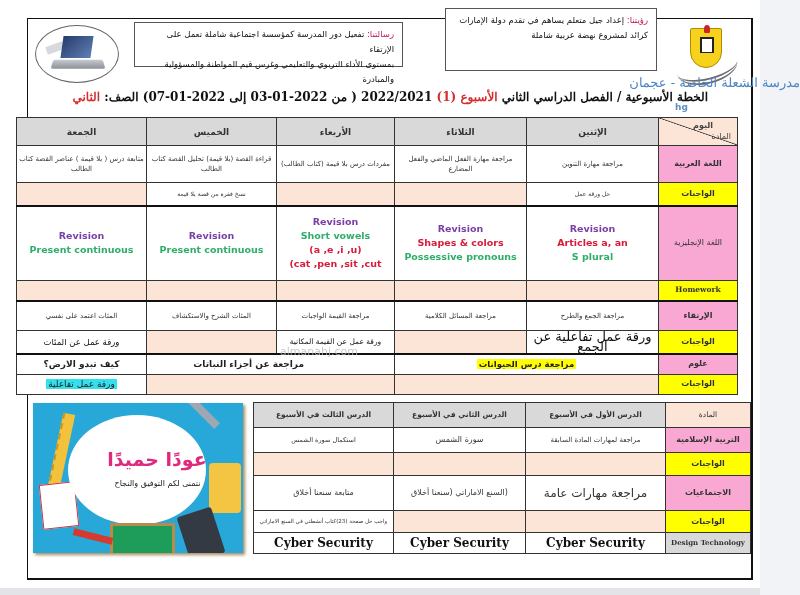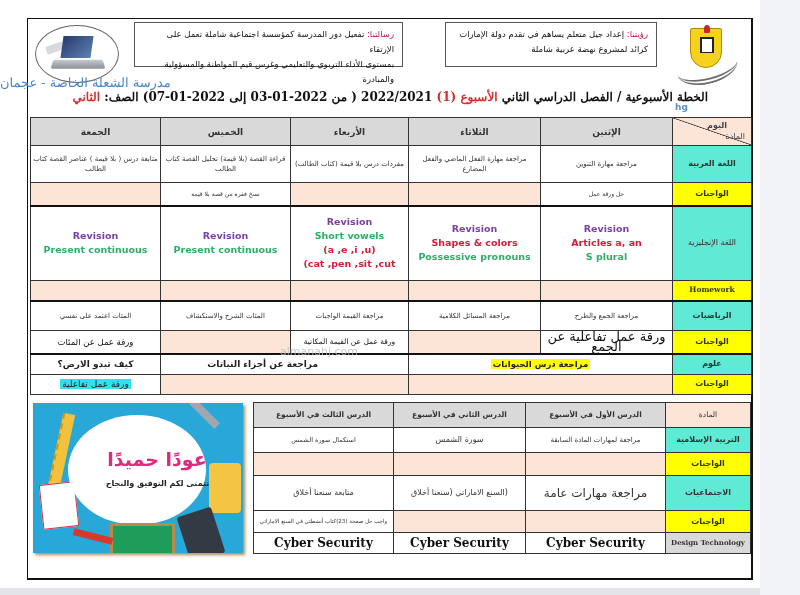--- a/index.html
+++ b/index.html
@@ -4,60 +4,60 @@
 <style>
   * { box-sizing: border-box; margin: 0; padding: 0; }
   html, body { width: 800px; height: 595px; overflow: hidden; background: #ffffff; }
   body { position: relative; font-family: "DejaVu Sans", sans-serif; color: #222; }
   .right-strip { position: absolute; left: 760px; top: 0; width: 40px; height: 595px; background: #f1f3f7; }
   .bottom-strip { position: absolute; left: 0; top: 588px; width: 760px; height: 7px; background: #e3e4e8; }
   .page { position: absolute; left: 27px; top: 18px; width: 726px; height: 562px; border: 1px solid #111; border-right-width: 2px; border-bottom-width: 2px; background: #fff; }
   .msgbox { position: absolute; border: 1px solid #555; background: #fff; direction: rtl; padding: 4px 8px; font-size: 8.5px; line-height: 15px; color: #111; }
   .msgbox .lbl { color: #c2185b; }
   .mission { left: 134px; top: 22px; width: 269px; height: 45px; }
-  .vision { left: 445px; top: 22px; width: 212px; height: 45px; }
+  .vision { left: 445px; top: 8px; width: 212px; height: 63px; }
   .laptop { position: absolute; left: 35px; top: 25px; width: 84px; height: 58px; border: 1px solid #666; border-radius: 50%; background: #fff; overflow: hidden; }
   .laptop .screen { position: absolute; left: 26px; top: 10px; width: 30px; height: 22px; background: linear-gradient(135deg, #263c6b, #5f7fb4); transform: skewX(-8deg); }
   .laptop .base { position: absolute; left: 16px; top: 33px; width: 52px; height: 10px; background: linear-gradient(#c8ccd2, #8c9198); border-radius: 2px; transform: perspective(40px) rotateX(25deg); }
   .laptop .book { position: absolute; left: 10px; top: 18px; width: 18px; height: 8px; background: #d6d9de; transform: rotate(-20deg); }
   .logo { position: absolute; left: 672px; top: 24px; width: 70px; height: 62px; }
   .shield { position: absolute; left: 18px; top: 4px; width: 32px; height: 40px; background: #f6d21c; border: 1px solid #b38a00; border-radius: 2px 2px 16px 16px; }
   .shield .inner { position: absolute; left: 9px; top: 8px; width: 14px; height: 16px; border: 2px solid #222; border-bottom-width: 1px; background: #fff; }
   .shield .torch { position: absolute; left: 13px; top: -4px; width: 6px; height: 8px; background: #c62828; border-radius: 50% 50% 20% 20%; }
   .logo .ring { position: absolute; left: 4px; top: 26px; width: 62px; height: 34px; border-bottom: 6px double #6d6d6d; border-radius: 0 0 50% 50%; transform: rotate(-14deg); }
   .logo .hg { position: absolute; left: 3px; top: 40px; font-size: 9px; font-weight: bold; color: #5c8fbf; margin-top: 38px; }
-  .school { position: absolute; left: 0; top: 75px; width: 800px; text-align: left; color: #4b86c5; font-size: 13px; direction: rtl; font-family: "DejaVu Serif", serif; }
+  .school { position: absolute; left: 0; top: 75px; width: 800px; text-align: right; color: #4b86c5; font-size: 13px; direction: rtl; font-family: "DejaVu Serif", serif; }
   .titleline { position: absolute; left: 100px; top: 90px; width: 608px; text-align: center; direction: rtl; font-size: 12px; font-weight: bold; color: #111; white-space: nowrap; font-family: "DejaVu Serif", serif; }
   .titleline .red { color: #d32f2f; text-align: center; }
   table { border-collapse: collapse; position: absolute; table-layout: fixed; }
   td, th { border: 1px solid #333; text-align: center; vertical-align: middle; font-weight: normal; font-size: 7px; line-height: 10px; color: #333; padding: 1px 2px; overflow: hidden; }
-  .main { left: 30px; top: 117px; width: 721px; direction: rtl; }
+  .main { left: 16px; top: 117px; width: 721px; direction: rtl; }
   .lower { left: 253px; top: 402px; width: 497px; direction: rtl; }
   .hdr { background: #d9d9d9; font-size: 9px; font-weight: bold; color: #333; }
-  .subj { background: #5eead4; font-size: 8px; font-weight: bold; }
+  .subj { background: #f9a8d4; font-size: 8px; font-weight: bold; }
   .hw { background: #ffff00; font-size: 8px; font-weight: bold; }
   .peach { background: #fce5d6; }
   .white { background: #fff; }
   .corner { background: #fce5d6; position: relative; font-size: 8px; padding: 0; }
   .corner .d { position: absolute; left: 0; top: 0; width: 100%; height: 100%; background: linear-gradient(to top right, transparent 49%, #333 50%, transparent 52%); }
   .corner .a { position: absolute; right: 24px; top: 3px; font-weight: bold; color: #444; }
   .corner .b { position: absolute; right: 6px; bottom: 3px; color: #444; }
   .eng { font-family: "DejaVu Sans", sans-serif; font-weight: bold; font-size: 9.5px; line-height: 14px; direction: ltr; }
   .purple { color: #7a3fa6; }
   .green { color: #2fae6a; }
   .red2 { color: #d81b3a; }
   .bold9 { font-size: 9px; font-weight: bold; color: #222; }
   .hl-yellow { background: #ffff00; padding: 0 2px; font-weight: bold; color: #222; font-size: 8.5px; }
   .hl-cyan { background: #33e0ee; padding: 0 2px; font-size: 9px; color: #222; }
   .cyber { font-family: "DejaVu Serif", serif; font-weight: bold; font-size: 12px; color: #111; }
   .dt { background: #d9d9d9; font-size: 7px; font-weight: bold; font-family: "DejaVu Serif", serif; color: #333; }
   .banner { position: absolute; left: 33px; top: 403px; width: 210px; height: 150px; background: #27a8d8; box-shadow: 2px 2px 3px #a88c62; overflow: hidden; }
   .banner .oval { position: absolute; left: 35px; top: 12px; width: 138px; height: 110px; background: #fff; border-radius: 50%; }
   .banner .ttl { position: absolute; left: 0; top: 45px; width: 248px; text-align: center; color: #e0287d; font-size: 19px; font-weight: bold; direction: rtl; }
-  .banner .sub { position: absolute; left: 0; top: 76px; width: 249px; text-align: center; color: #222; font-size: 8px; direction: rtl; font-weight: bold; }
+  .banner .sub { position: absolute; left: 0; top: 76px; width: 249px; text-align: center; color: #222; font-size: 8px; direction: rtl; font-weight: normal; }
   .banner .board { position: absolute; left: 77px; top: 120px; width: 65px; height: 36px; background: #1e9c5a; border: 3px solid #b98b4a; }
   .banner .ruler { position: absolute; left: 22px; top: 10px; width: 12px; height: 80px; background: #f2c23c; transform: rotate(12deg); border-left: 2px dashed #c9951e; }
   .banner .note { position: absolute; left: 8px; top: 80px; width: 36px; height: 45px; background: #fff; border: 1px solid #c34; transform: rotate(-6deg); }
   .banner .calc { position: absolute; left: 150px; top: 108px; width: 36px; height: 48px; background: #333a44; border-radius: 3px; transform: rotate(-18deg); }
   .banner .bag { position: absolute; left: 176px; top: 60px; width: 32px; height: 50px; background: #f4c542; border-radius: 4px; }
   .banner .scissors { position: absolute; left: 150px; top: 5px; width: 40px; height: 8px; background: #9ea8b3; transform: rotate(45deg); }
   .banner .crayon { position: absolute; left: 40px; top: 130px; width: 40px; height: 7px; background: #d63a2f; transform: rotate(14deg); }
   .watermark { position: absolute; left: 280px; top: 345px; font-size: 11px; color: #b8bcc2; opacity: .8; font-family: "DejaVu Sans", sans-serif; }
 </style>
 </head>
@@ -174,21 +174,21 @@
   <tr style="height:20px">
     <td class="hw" style="font-family:'DejaVu Serif',serif; font-size:7.5px">Homework</td>
     <td class="peach"></td>
     <td class="peach"></td>
     <td class="peach"></td>
     <td class="peach"></td>
     <td class="peach"></td>
   </tr>
 
   <tr style="height:30px; border-top:2px solid #111">
-    <td class="subj">الرياضيات</td>
+    <td class="subj">الإرتقاء</td>
     <td class="white">مراجعة الجمع والطرح</td>
     <td class="white">مراجعة المسائل الكلامية</td>
     <td class="white">مراجعة القيمة الواجبات</td>
     <td class="white">المئات الشرح والاستكشاف</td>
     <td class="white">المئات اعتمد على نفسي</td>
   </tr>
 
   <tr style="height:22px">
     <td class="hw">الواجبات</td>
     <td class="white" style="font-size:13px;color:#111">ورقة عمل تفاعلية عن الجمع</td>

